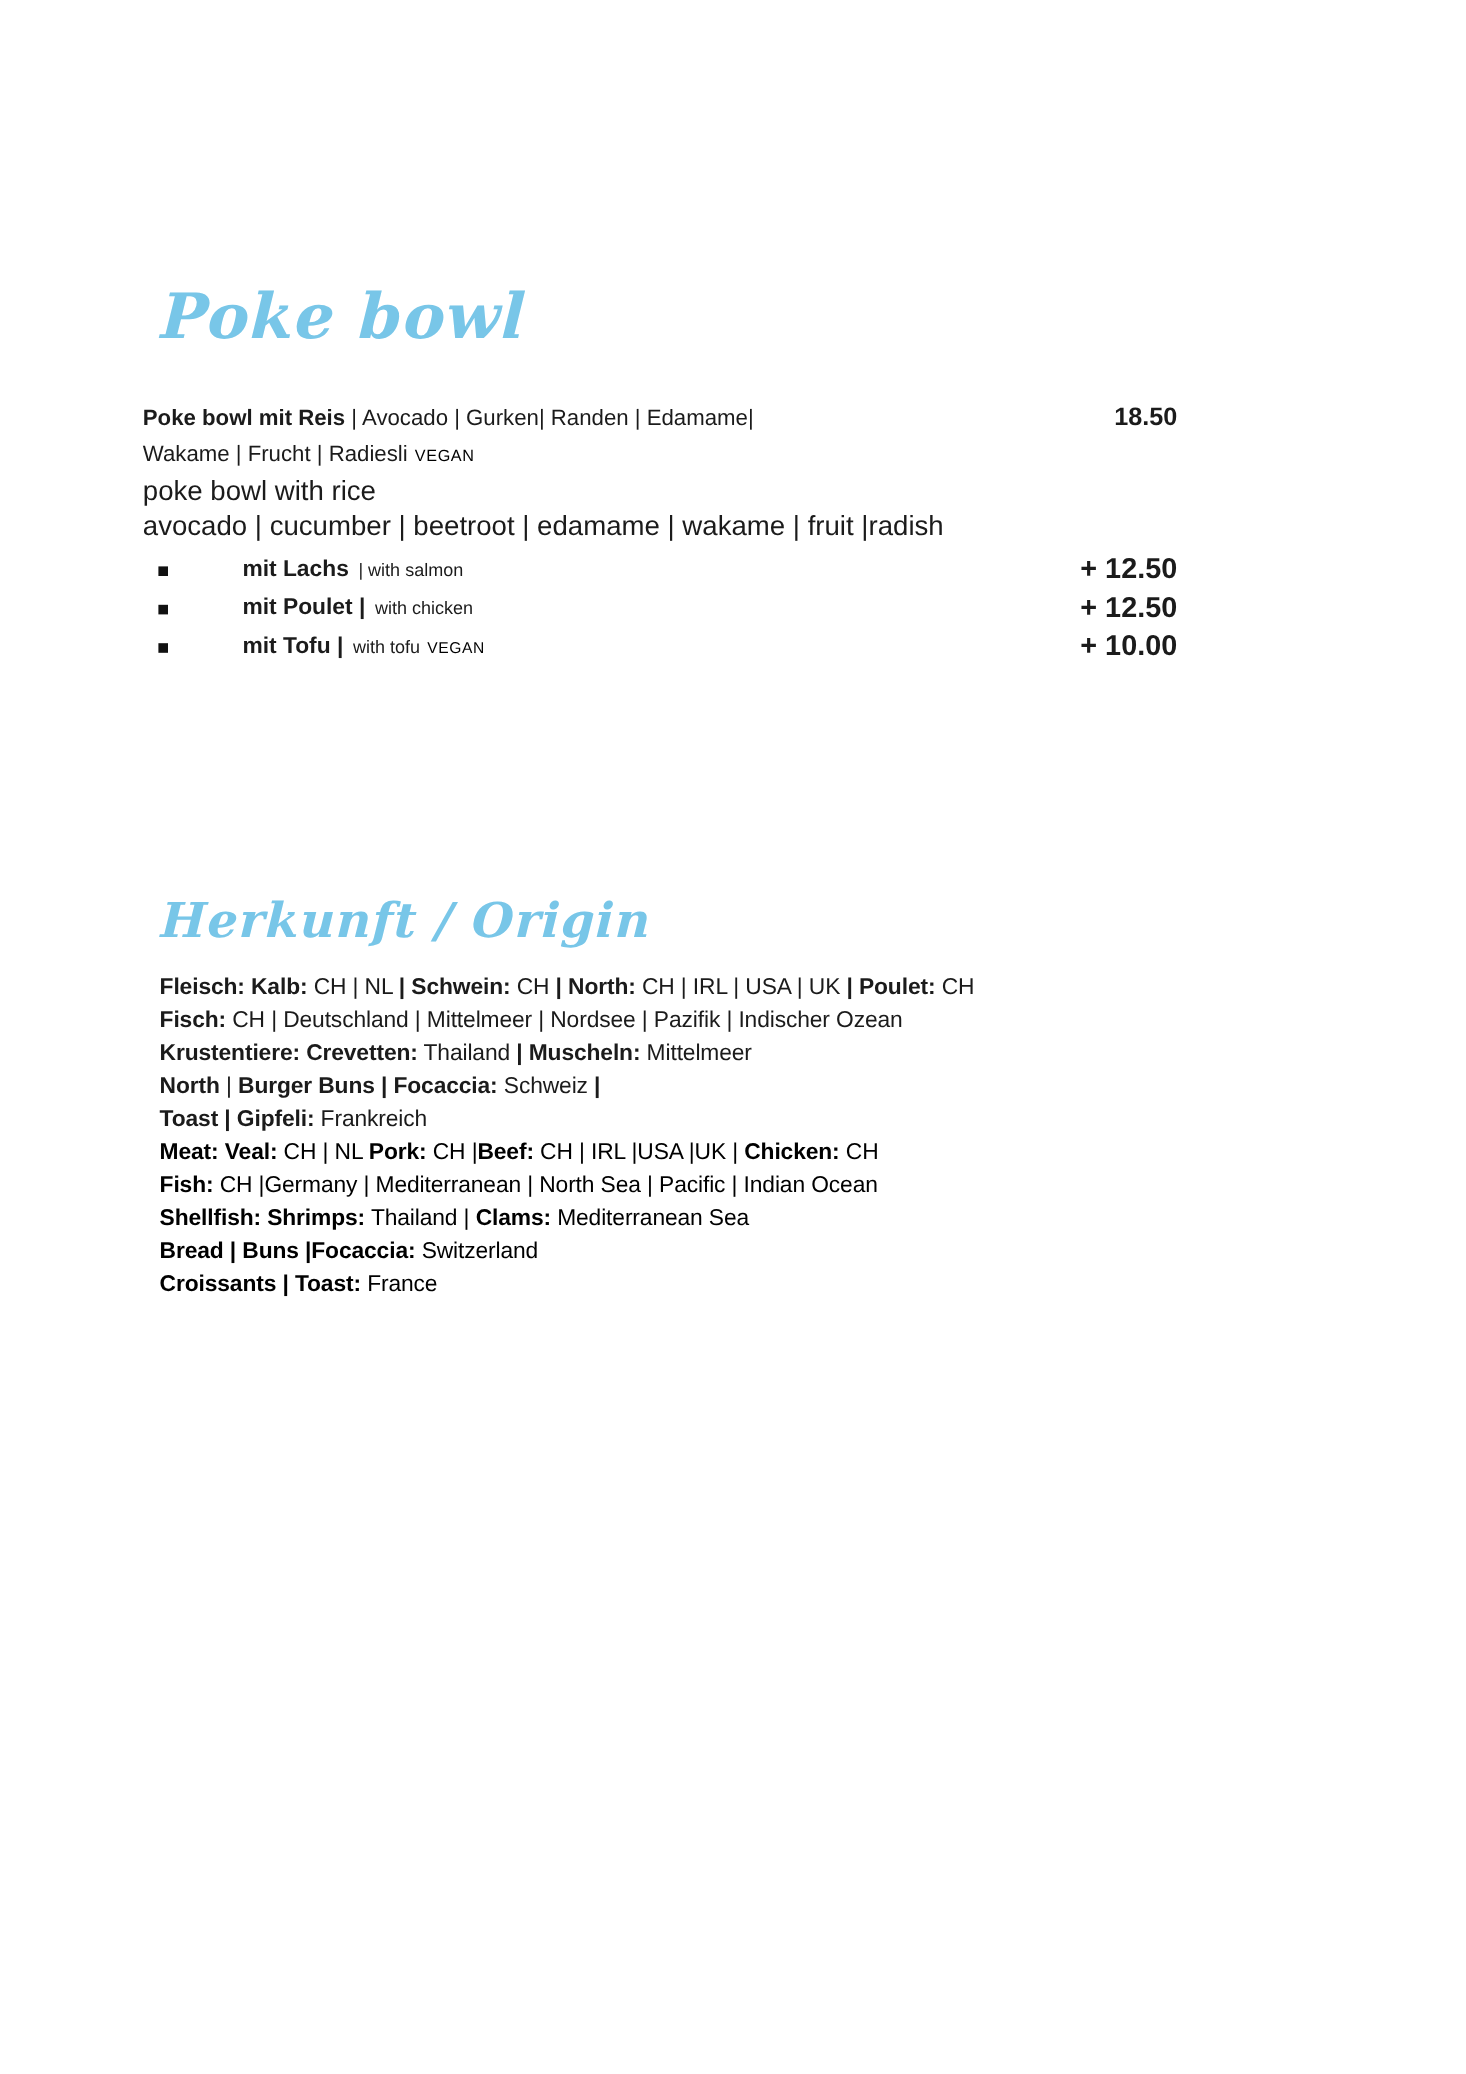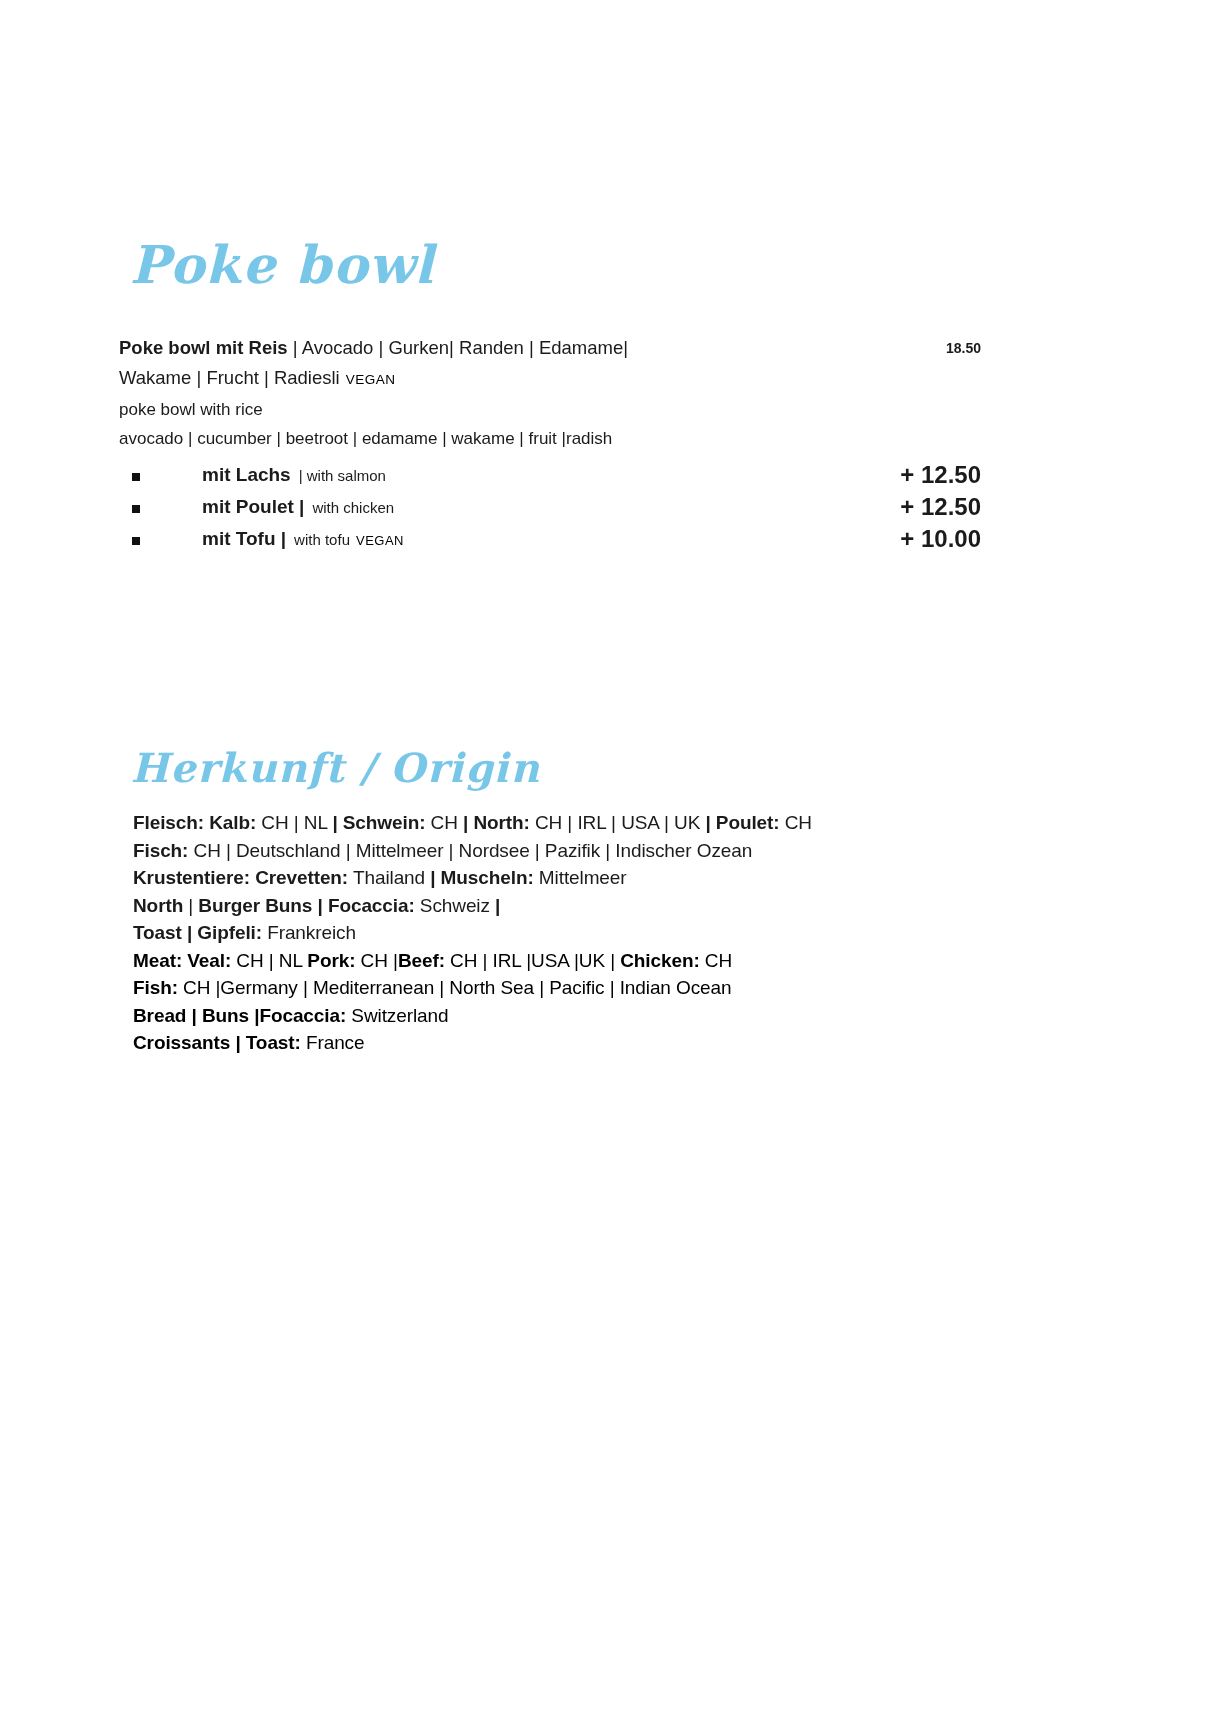--- a/index.html
+++ b/index.html
@@ -20,28 +20,28 @@
     white-space:nowrap;
   }
   #poke-heading  { top:236px; font-size:52px; line-height:1.1; }
   #origin-heading{ top:746px; font-size:40px; line-height:1.1; }
 
   .b { font-weight:700; }
 
   
   #poke-item { position:absolute; left:119px; top:333px; width:862px; }
   .line  { font-size:18.5px; line-height:30px; white-space:nowrap; }
-  .line.sm { font-size:17px; line-height:29px; }
+  .line.sm { font-size:23px; line-height:29px; }
   .vegan-tag {
     color:#000000; font-weight:400; font-size:13.5px;
     letter-spacing:0.5px; margin-left:6px;
   }
   .main-price {
     position:absolute; top:0; right:0;
-    font-weight:700; font-size:14px; line-height:30px;
+    font-weight:700; font-size:21px; line-height:30px;
   }
 
   
   #addons { margin-top:6px; }
   .addon { position:relative; line-height:31px; white-space:nowrap; }
   .bullet {
     display:inline-block; width:8px; height:8px; background:#111;
     margin-left:13px; vertical-align:middle;
   }
   .addon-name { font-weight:700; font-size:19px; margin-left:62px; }
@@ -94,17 +94,18 @@
   <h1 id="origin-heading" class="script-heading">Herkunft / Origin</h1>
 
   <div id="origin-block">
       <div class="oline"><span class="b">Fleisch: Kalb:</span><span> CH | NL </span><span class="b">| Schwein:</span><span> CH </span><span class="b">| North:</span><span> CH | IRL | USA | UK </span><span class="b">| Poulet:</span><span> CH</span></div>
       <div class="oline"><span class="b">Fisch:</span><span> CH | Deutschland | Mittelmeer | Nordsee | Pazifik | Indischer Ozean</span></div>
       <div class="oline"><span class="b">Krustentiere: Crevetten:</span><span> Thailand </span><span class="b">| Muscheln:</span><span> Mittelmeer</span></div>
       <div class="oline"><span class="b">North</span><span> | </span><span class="b">Burger Buns | Focaccia:</span><span> Schweiz </span><span class="b">|</span></div>
       <div class="oline"><span class="b">Toast | Gipfeli:</span><span> Frankreich</span></div>
       <div class="oline gray"><span class="b">Meat: Veal:</span><span> CH | NL </span><span class="b">Pork:</span><span> CH |</span><span class="b">Beef:</span><span> CH | IRL |USA |UK | </span><span class="b">Chicken:</span><span> CH</span></div>
       <div class="oline gray"><span class="b">Fish:</span><span> CH |Germany | Mediterranean | North Sea | Pacific | Indian Ocean</span></div>
+      <div class="oline gray"><span class="b">Shellfish: Shrimps:</span><span> Thailand | </span><span class="b">Clams:</span><span> Mediterranean Sea</span></div>
       <div class="oline gray"><span class="b">Bread | Buns |Focaccia:</span><span> Switzerland</span></div>
       <div class="oline gray"><span class="b">Croissants | Toast:</span><span> France</span></div>
     </div>
 
 </div>
 
 </body></html>

